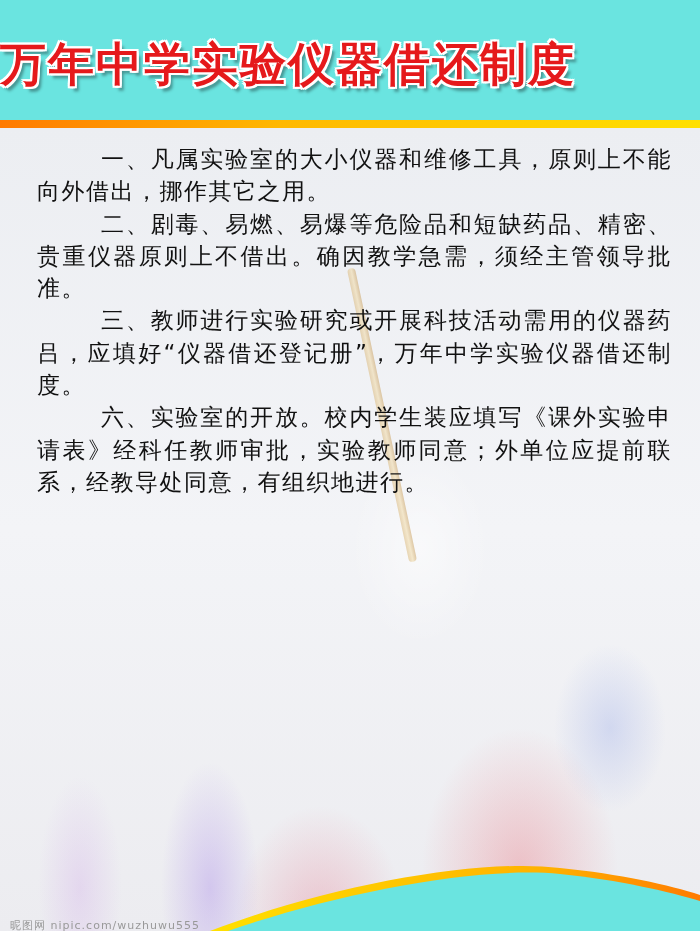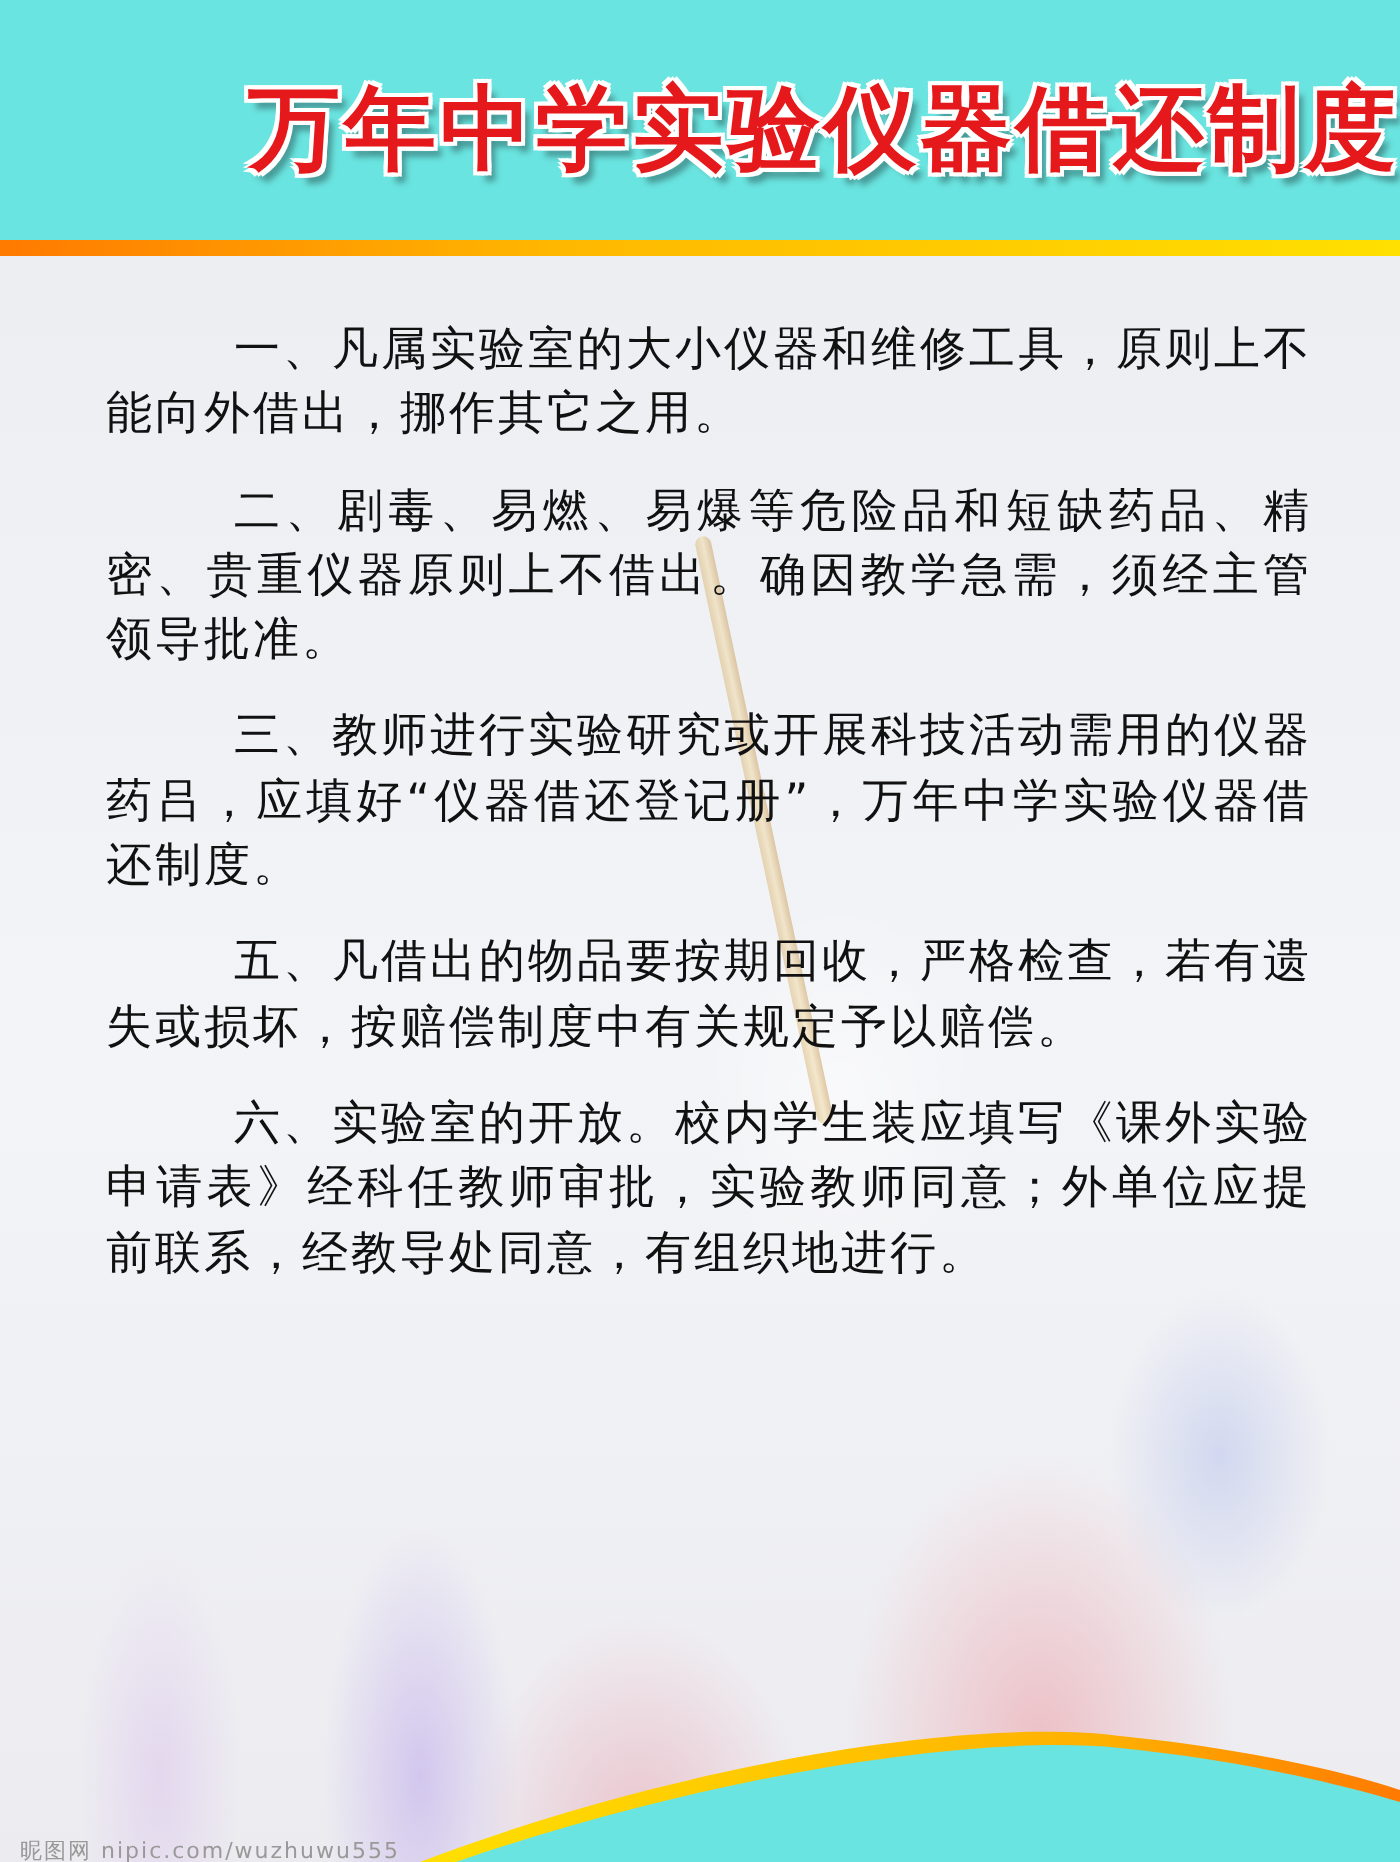--- a/index.html
+++ b/index.html
@@ -1,59 +1,58 @@
 <!DOCTYPE html>
 <html><head>
 <meta charset="utf-8">
 <style>
   html, body { margin:0; padding:0; }
   body { width:700px; height:931px; position:relative; overflow:hidden;
          font-family:"DejaVu Sans", sans-serif; background:#eef0f4; }
   .header { position:absolute; left:0; top:0; width:700px; height:120px; background:#6ae4e0; }
-  .title { position:absolute; left:0; top:34px; width:700px; text-align:right;
+  .title { position:absolute; left:0; top:34px; width:700px; text-align:left;
            font-size:46px; font-weight:bold; color:#e5191b; letter-spacing:2px;
            text-shadow: 2px 2px 0 #fff, -2px -2px 0 #fff, 2px -2px 0 #fff, -2px 2px 0 #fff,
                         0 2px 0 #fff, 2px 0 0 #fff, 0 -2px 0 #fff, -2px 0 0 #fff,
                         4px 5px 3px rgba(0,0,0,0.35); }
   .stripe { position:absolute; left:0; top:120px; width:700px; height:8px;
             background:linear-gradient(to right,#ff7a00,#ffb800 40%,#ffe000 100%); }
   .content-bg { position:absolute; left:0; top:128px; width:700px; height:803px;
                 background:
                   radial-gradient(ellipse 120px 160px at 320px 790px, rgba(230,120,140,0.35), transparent 70%),
                   radial-gradient(ellipse 140px 200px at 520px 740px, rgba(235,110,120,0.35), transparent 70%),
                   radial-gradient(ellipse 70px 180px at 210px 760px, rgba(150,110,230,0.30), transparent 70%),
                   radial-gradient(ellipse 60px 160px at 80px 760px, rgba(200,150,230,0.25), transparent 70%),
                   radial-gradient(ellipse 80px 120px at 610px 600px, rgba(140,160,230,0.30), transparent 70%),
                   radial-gradient(ellipse 100px 140px at 420px 420px, rgba(255,255,255,0.5), transparent 70%),
                   linear-gradient(to bottom,#eceef2,#f3f4f7 50%,#ececf0); }
   .rod { position:absolute; left:378px; top:265px; width:8px; height:300px;
          background:linear-gradient(to right,#d9b77a,#f0d9a6,#c9a060); transform:rotate(-12deg);
          opacity:0.55; border-radius:4px; }
   .content { position:absolute; left:37px; top:143px; width:635px; font-size:23px;
              line-height:32.3px; color:#111; letter-spacing:1.5px; }
-  .para { margin:16px; text-indent:64px; text-align:justify; }
+  .para { margin:0; text-indent:64px; text-align:justify; }
   .bottom-wave { position:absolute; left:0; top:0; width:700px; height:931px; pointer-events:none; }
   .watermark { position:absolute; left:10px; top:918px; font-size:11px; color:#999;
                letter-spacing:1px; }
 </style>
 </head>
 <body>
 
 <div class="header"></div>
 <div class="title">万年中学实验仪器借还制度</div>
 <div class="stripe"></div>
 
 <div class="content-bg"></div>
 <div class="rod"></div>
 
 <div class="content">
   <p class="para">一、凡属实验室的大小仪器和维修工具，原则上不能向外借出，挪作其它之用。</p>
   <p class="para">二、剧毒、易燃、易爆等危险品和短缺药品、精密、贵重仪器原则上不借出。确因教学急需，须经主管领导批准。</p>
   <p class="para">三、教师进行实验研究或开展科技活动需用的仪器药吕，应填好“仪器借还登记册”，万年中学实验仪器借还制度。</p>
-  <p class="para">五、凡借出的物品要按期回收，严格检查，若有遗失或损坏，按赔偿制度中有关规定予以赔偿。</p>
   <p class="para">六、实验室的开放。校内学生装应填写《课外实验申请表》经科任教师审批，实验教师同意；外单位应提前联系，经教导处同意，有组织地进行。</p>
 </div>
 
 <svg class="bottom-wave" viewBox="0 0 700 931" width="700" height="931">
   <defs>
     <linearGradient id="wg" x1="0" x2="1" y1="0" y2="0">
       <stop offset="0" stop-color="#ffe000"></stop>
       <stop offset="0.7" stop-color="#ffb000"></stop>
       <stop offset="1" stop-color="#ff7a00"></stop>
     </linearGradient>

